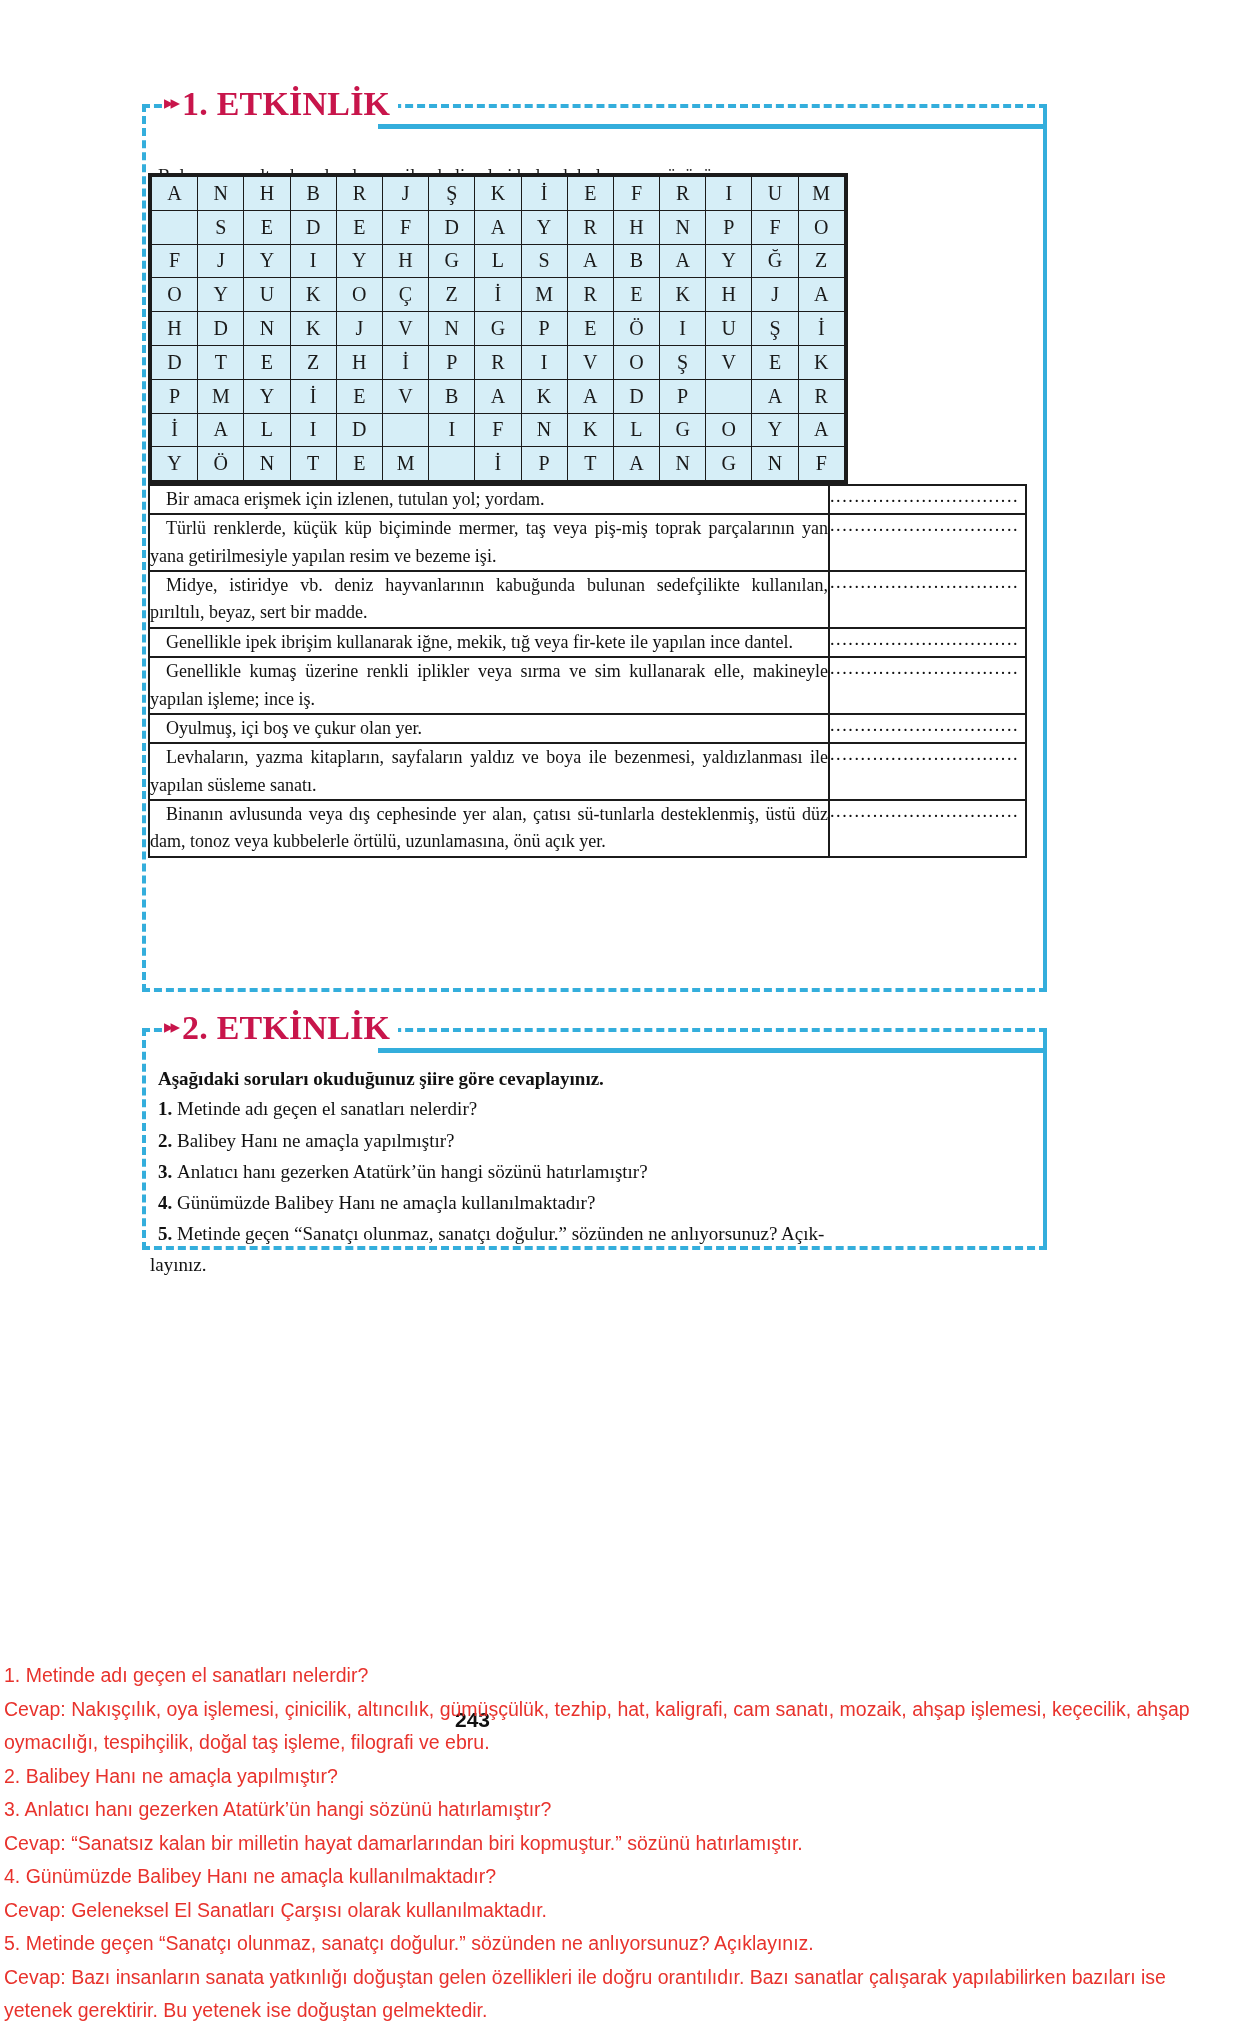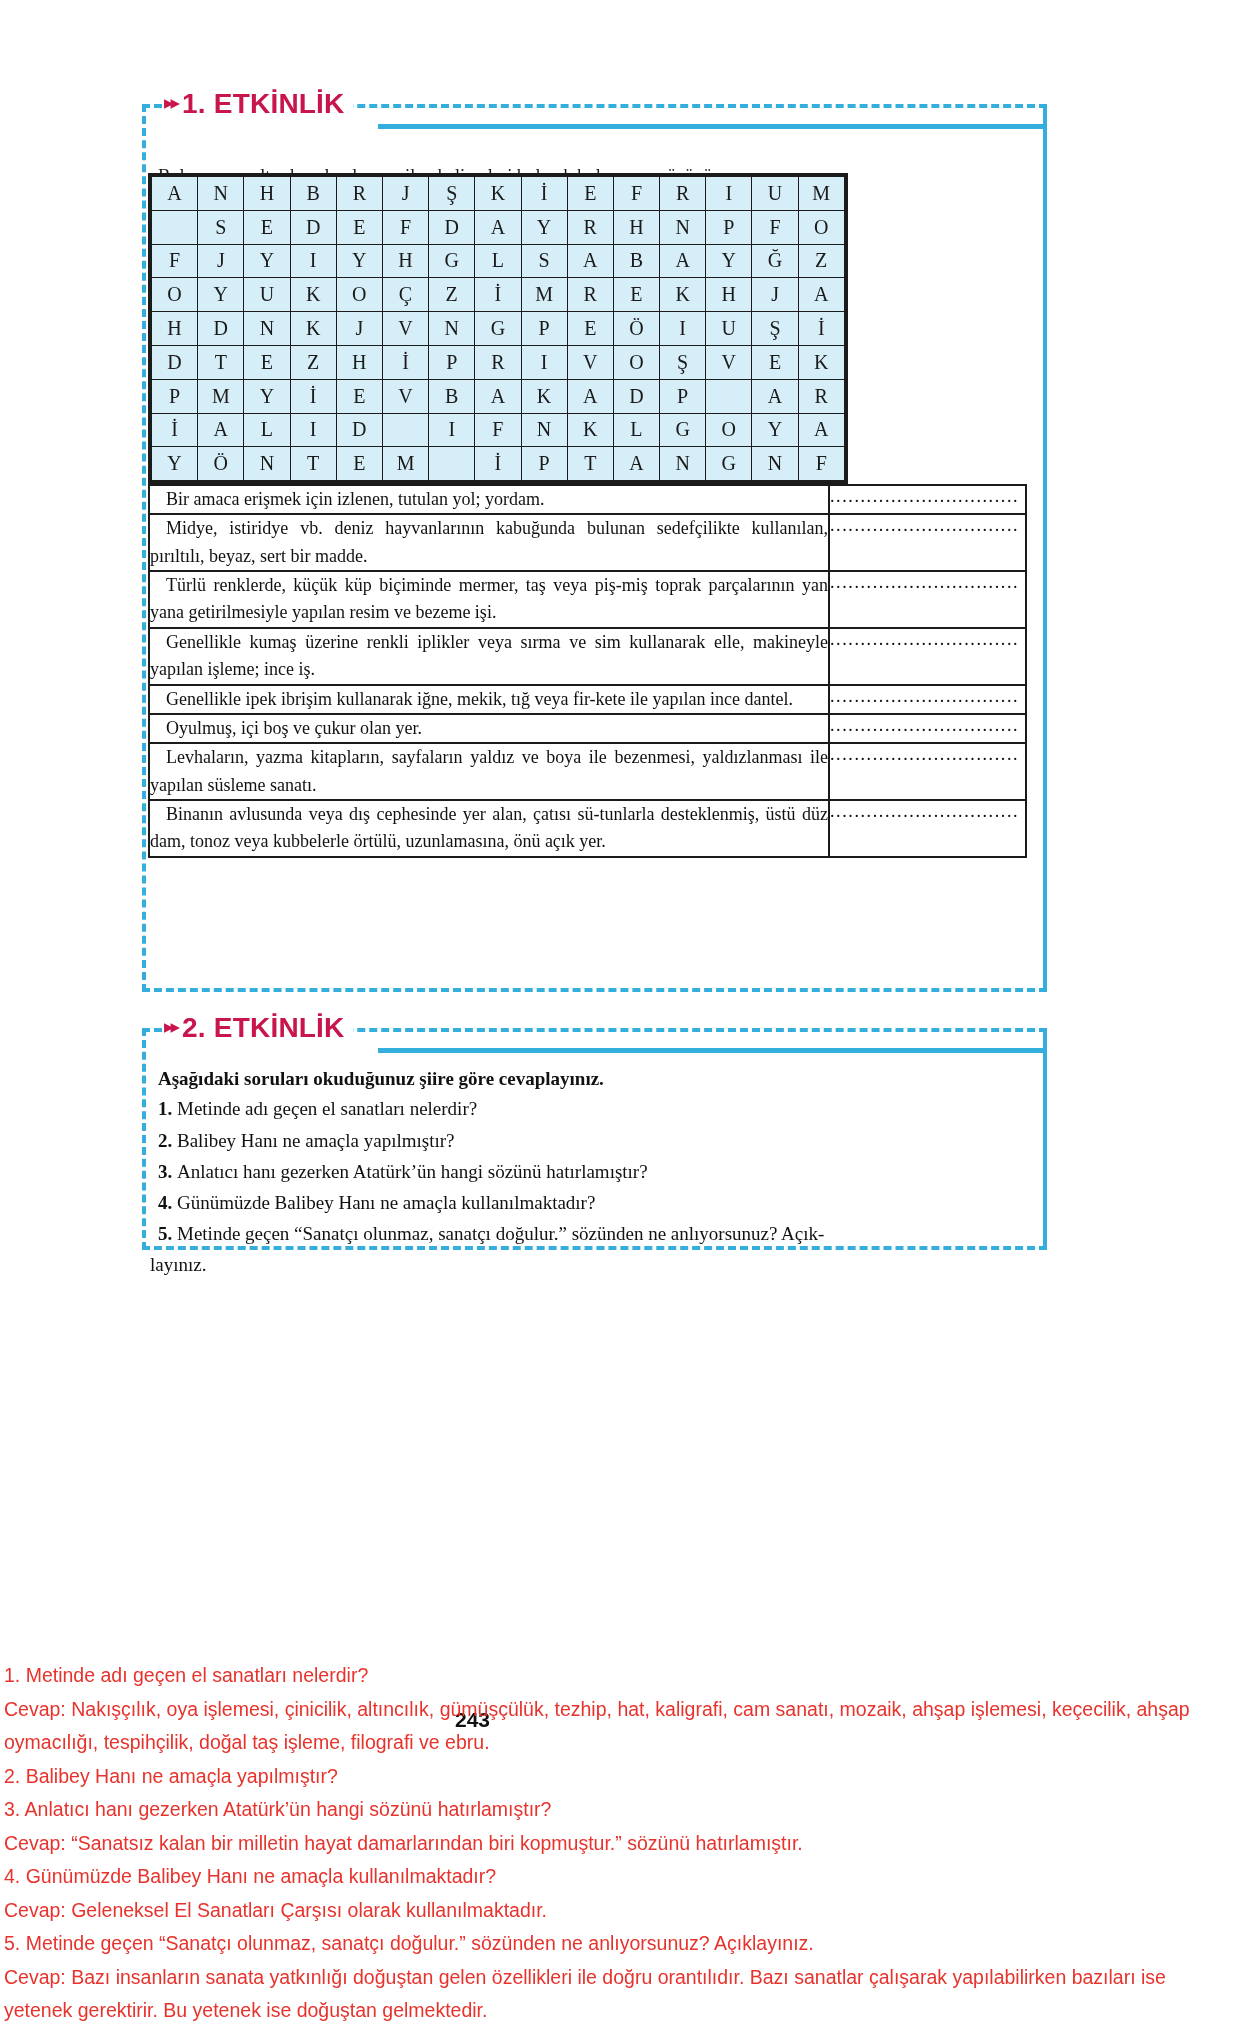--- a/index.html
+++ b/index.html
@@ -50,23 +50,23 @@
   .act-arrows {
     display: inline-block;
     color: #C8154B;
     font-size: 19px;
     letter-spacing: -3px;
     margin-right: 5px;
     line-height: 1;
     transform: translateY(-2px);
   }
   .act-title {
-    font-family: Liberation Sans, sans-serif;
+    font-family: Liberation Serif, serif;
     font-weight: bold;
-    font-size: 28px;
+    font-size: 34px;
     color: #C8154B;
     letter-spacing: 0.2px;
     white-space: nowrap;
   }
   .act-rule {
     position: absolute;
     height: 5px;
     background: #34AEDC;
     top: 20px;
   }
@@ -349,33 +349,33 @@
     </table>
 </div>
 
 <table class="clues" id="clue-table" style="left:148px; top:484px;">
     <tbody>
       <tr>
         <td class="clue-text">Bir amaca erişmek için izlenen, tutulan yol; yordam.</td>
         <td class="clue-answer">...............................</td>
       </tr>
       <tr>
+        <td class="clue-text">Türlü renklerde, küçük küp biçiminde mermer, taş veya piş-miş toprak parçalarının yan yana getirilmesiyle yapılan resim ve bezeme işi.</td>
+        <td class="clue-answer">...............................</td>
+      </tr>
+      <tr>
         <td class="clue-text">Midye, istiridye vb. deniz hayvanlarının kabuğunda bulunan sedefçilikte kullanılan, pırıltılı, beyaz, sert bir madde.</td>
         <td class="clue-answer">...............................</td>
       </tr>
       <tr>
-        <td class="clue-text">Türlü renklerde, küçük küp biçiminde mermer, taş veya piş-miş toprak parçalarının yan yana getirilmesiyle yapılan resim ve bezeme işi.</td>
+        <td class="clue-text">Genellikle ipek ibrişim kullanarak iğne, mekik, tığ veya fir-kete ile yapılan ince dantel.</td>
         <td class="clue-answer">...............................</td>
       </tr>
       <tr>
         <td class="clue-text">Genellikle kumaş üzerine renkli iplikler veya sırma ve sim kullanarak elle, makineyle yapılan işleme; ince iş.</td>
-        <td class="clue-answer">...............................</td>
-      </tr>
-      <tr>
-        <td class="clue-text">Genellikle ipek ibrişim kullanarak iğne, mekik, tığ veya fir-kete ile yapılan ince dantel.</td>
         <td class="clue-answer">...............................</td>
       </tr>
       <tr>
         <td class="clue-text">Oyulmuş, içi boş ve çukur olan yer.</td>
         <td class="clue-answer">...............................</td>
       </tr>
       <tr>
         <td class="clue-text">Levhaların, yazma kitapların, sayfaların yaldız ve boya ile bezenmesi, yaldızlanması ile yapılan süsleme sanatı.</td>
         <td class="clue-answer">...............................</td>
       </tr>

